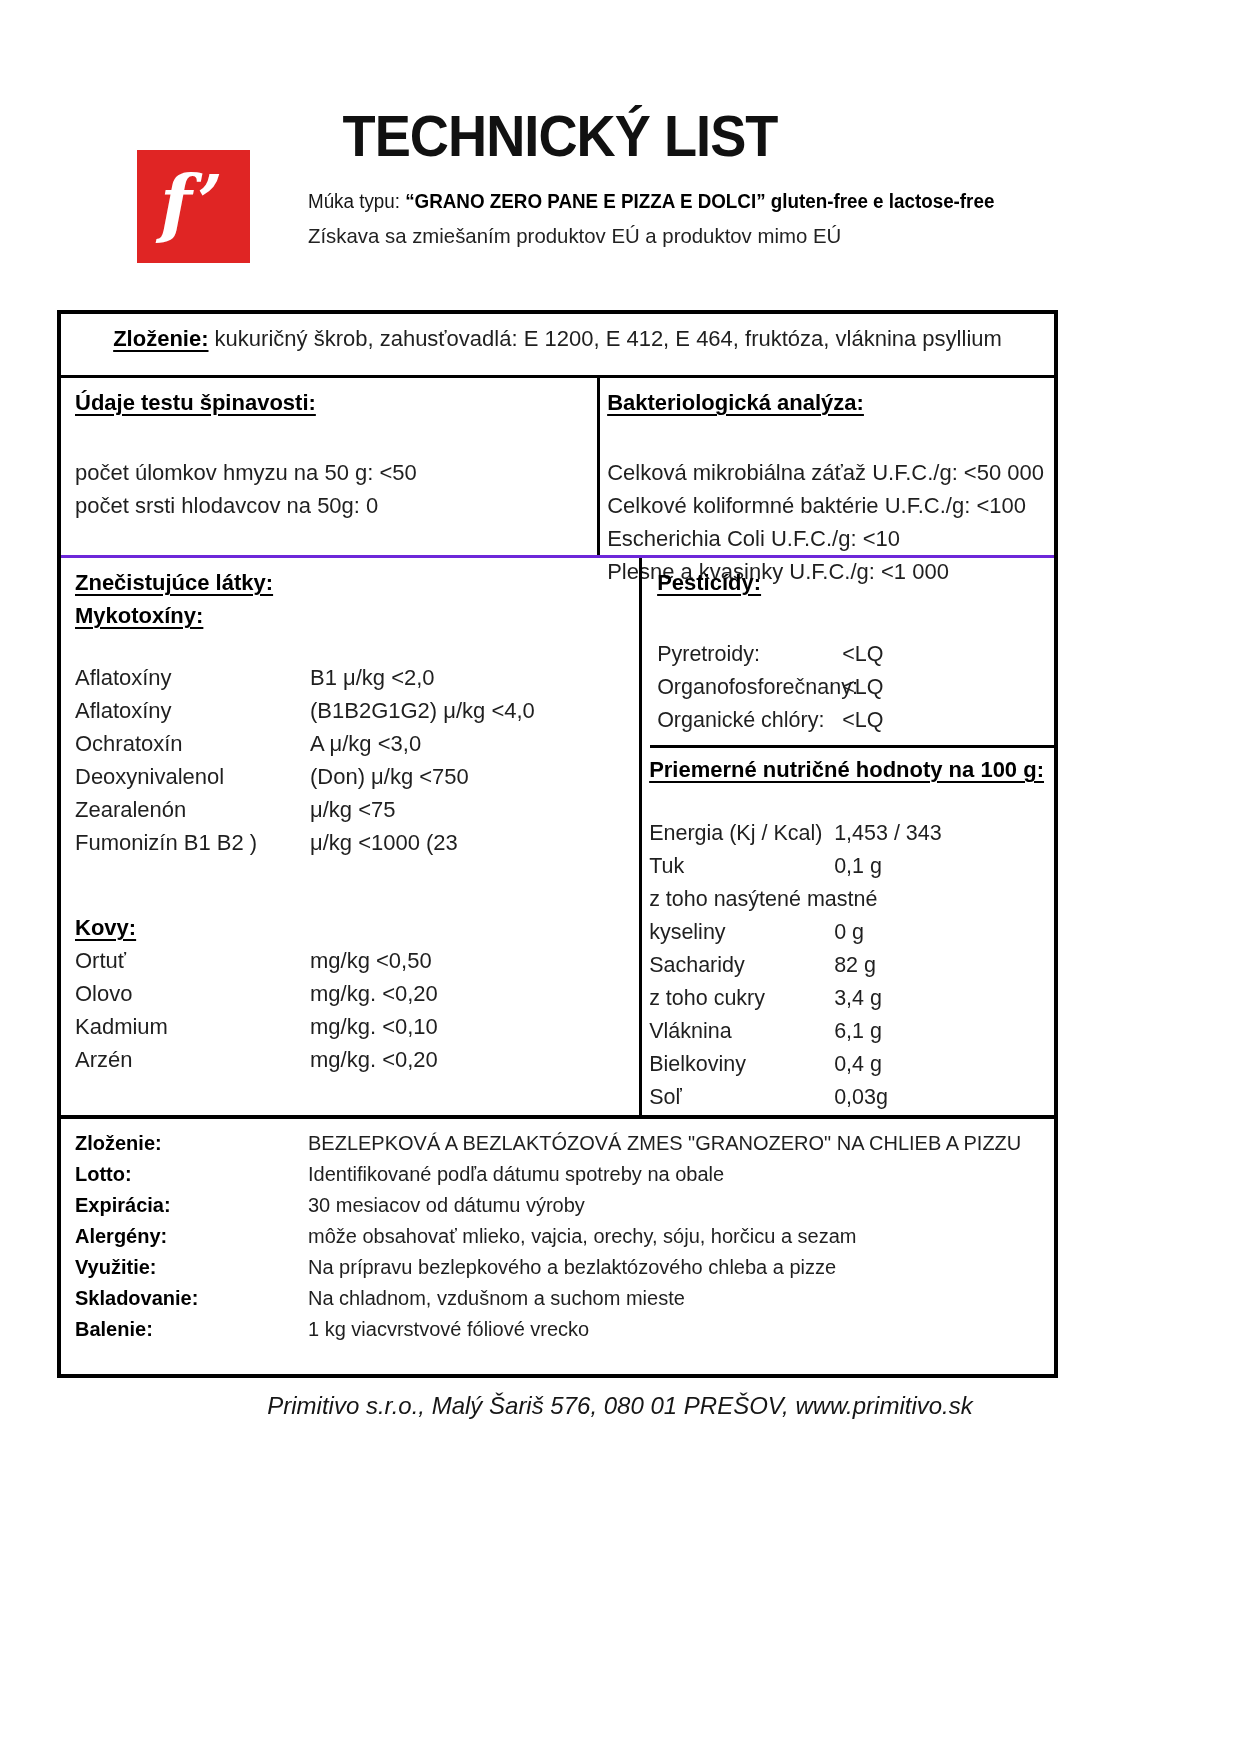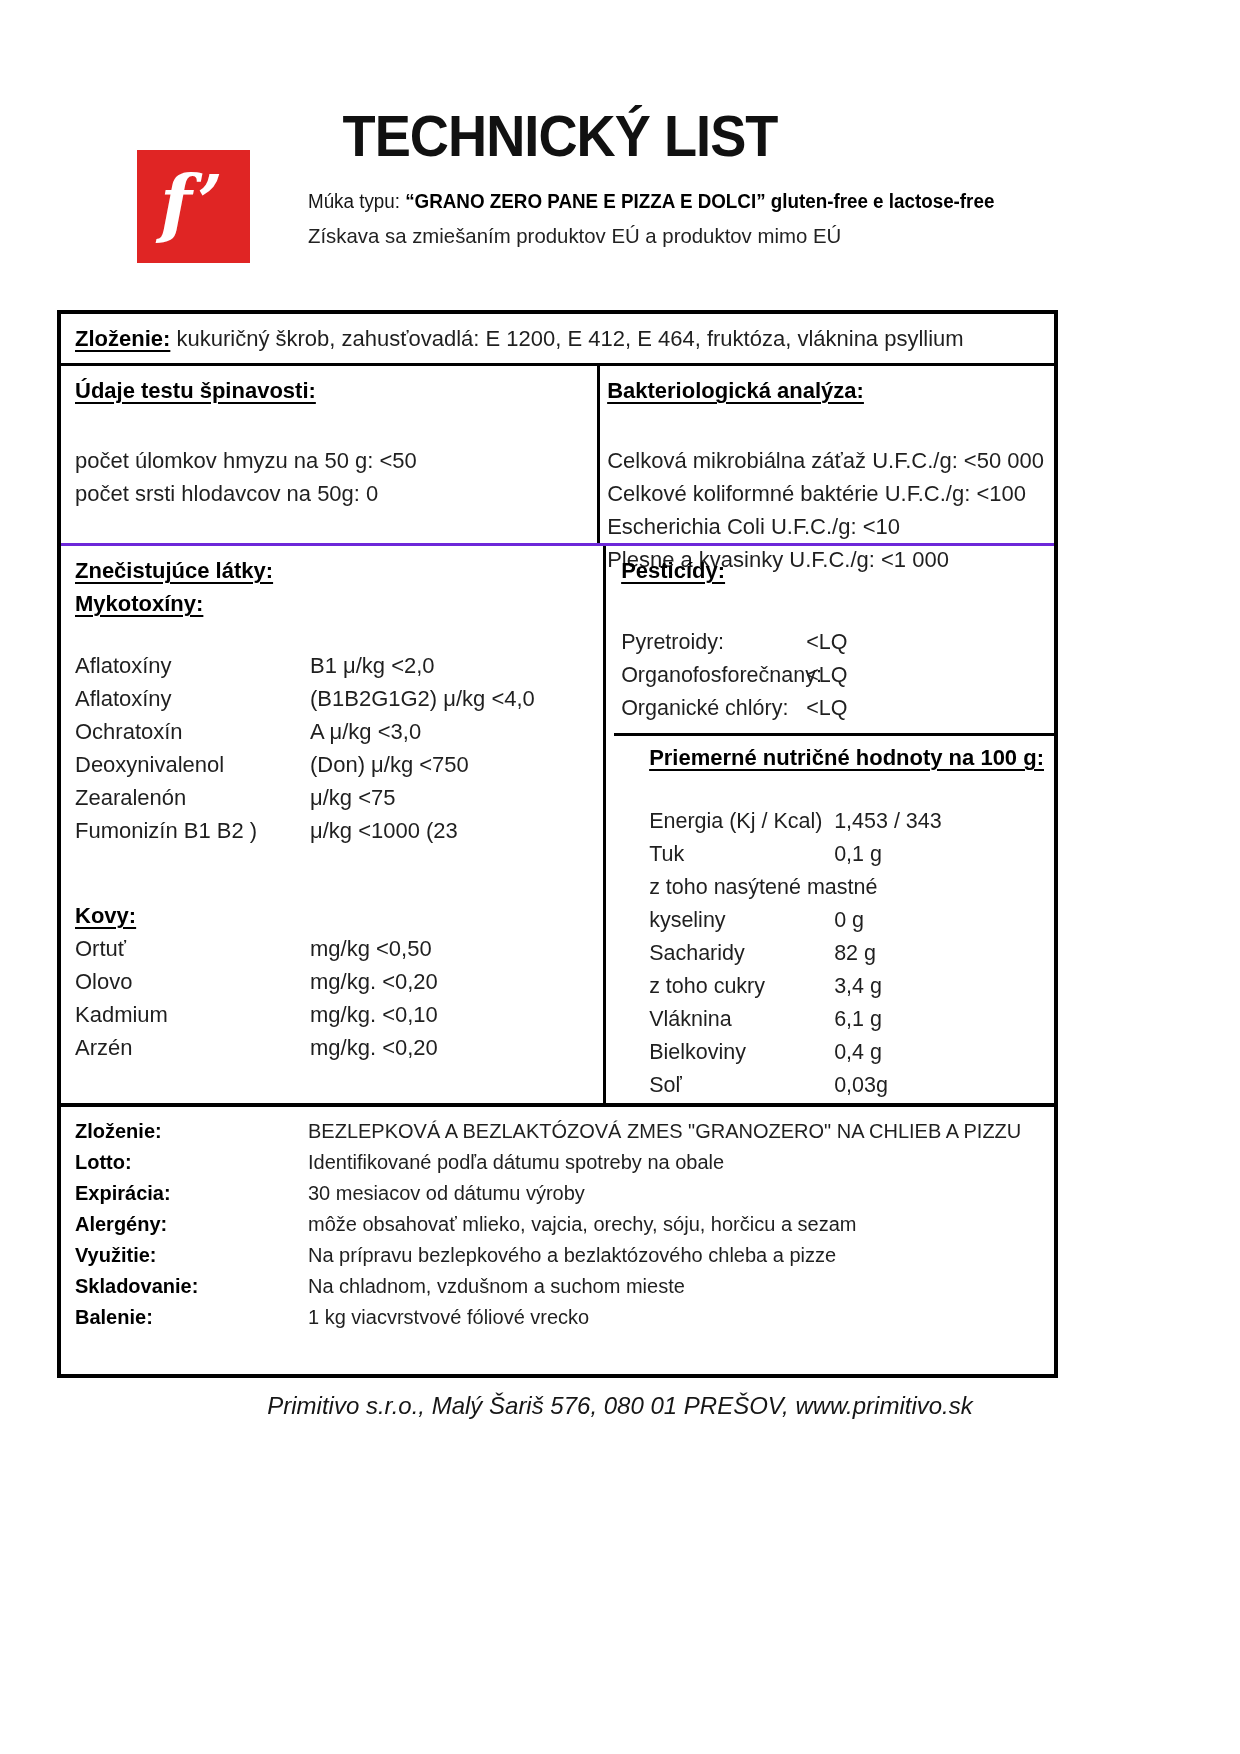--- a/index.html
+++ b/index.html
@@ -19,28 +19,28 @@
                transform:scaleX(.94); transform-origin:left; color:#161616; }
   .subtitle1 b { font-weight:bold; color:#000; }
   .subtitle2 { position:absolute; left:308px; top:224px; font-size:21px; white-space:nowrap;
                color:#222; transform:scaleX(.97); transform-origin:left; }
 
   
   .sheet { position:absolute; left:57px; top:310px; width:1001px; height:1068px;
            border:4px solid #000; background:#fff; }
   .hd { font-weight:bold; color:#000; text-decoration:underline;
         text-decoration-thickness:2px; text-underline-offset:4px; }
-  .row1 { height:52px; border-bottom:3px solid #000; padding:12px 14px 0; font-size:22px; white-space:nowrap; }
+  .row1 { height:64px; border-bottom:3px solid #000; padding:12px 14px 0; font-size:22px; white-space:nowrap;text-align:center; }
   .row2 { display:flex; height:180px; border-bottom:3px solid #6d28d9; }
   .row3 { display:flex; height:561px; border-bottom:4px solid #000; }
   .cell-l { width:584px; border-right:3px solid #000; padding:8px 12px 0 14px; }
   .cell-r { flex:1; padding:8px 10px 0 7px;border-radius:17px; }
   .cell-r3 { flex:1; display:flex; flex-direction:column; padding:0; }
   .pest-cell { height:190px; border-bottom:3px solid #000; padding:8px 10px 0 7px;margin-left:8px; }
-  .nutr-cell { flex:1; padding:5px 10px 0 7px;margin-left:36px; }
+  .nutr-cell { flex:1; padding:5px 10px 0 7px; }
   .line { font-size:22px; line-height:33px; white-space:nowrap; }
   .sec-title { font-size:22px; line-height:33px; white-space:nowrap; }
   .gap-lg { height:37px; } .gap-md { height:29px; } .gap-pest { height:39px; }
   .gap-kovy { height:52px; } .gap-nutr { height:31px; }
   .pair { display:grid; grid-template-columns:235px 1fr; font-size:22px; line-height:33px; white-space:nowrap; }
   .pair-r { display:grid; grid-template-columns:185px 1fr; font-size:21.5px; line-height:33px; white-space:nowrap; }
   .row4 { padding:9px 12px 0 14px; }
   .info { display:grid; grid-template-columns:233px 1fr; font-size:20px; line-height:31px; white-space:nowrap; }
   .info .lbl { font-weight:bold; color:#000; }
 

